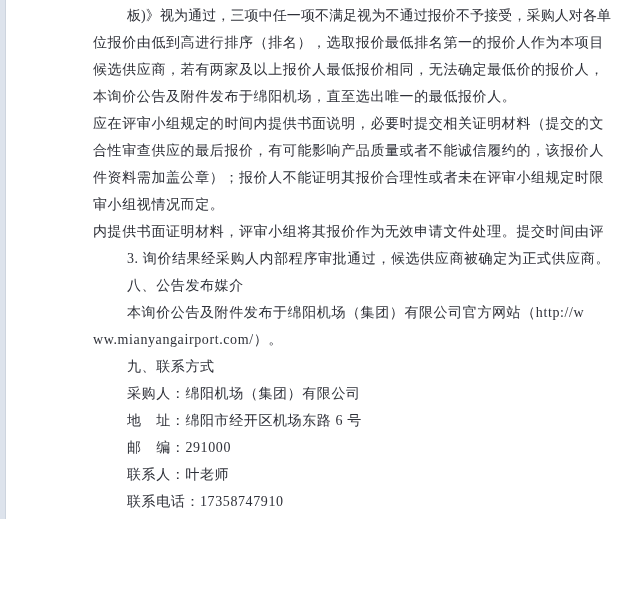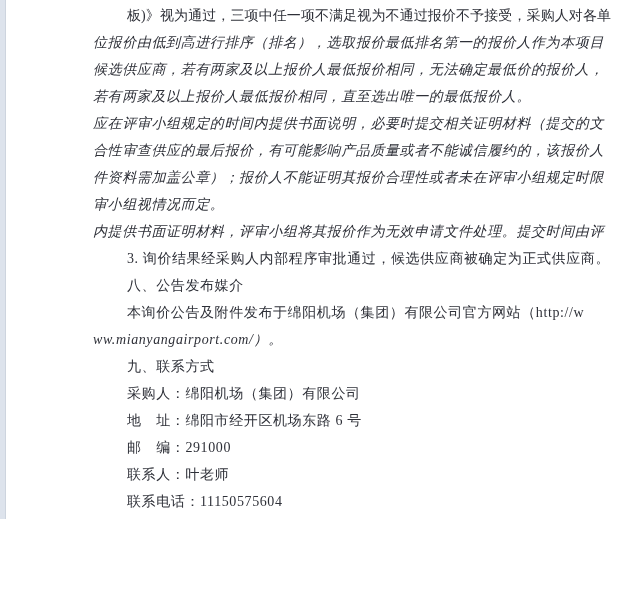--- a/index.html
+++ b/index.html
@@ -32,21 +32,21 @@
   }
   .line {
     height: 27px;
     line-height: 27px;
     font-size: 14px;
     letter-spacing: 0.6px;
     white-space: nowrap;
     color: #2e3038;
     overflow: hidden;
   }
-  .line.body { padding-left: 93px; font-style: italic; }
+  .line.body { padding-left: 93px; }
   .line.para { padding-left: 127px; }
   .line.tight { letter-spacing: 0.1px; }
   .date-line {
     margin-top: 9px;
     height: 27px;
     line-height: 27px;
     font-size: 14px;
     letter-spacing: 0.6px;
     white-space: nowrap;
     color: #2e3038;
@@ -56,32 +56,32 @@
 </head>
 <body>
 
 <div class="page">
   <div class="edge-strip"></div>
   <div class="content">
     <div id="doc-lines">
         <div class="line para tight">板)》视为通过，三项中任一项不满足视为不通过报价不予接受，采购人对各单</div>
         <div class="line body">位报价由低到高进行排序（排名），选取报价最低排名第一的报价人作为本项目</div>
         <div class="line body">候选供应商，若有两家及以上报价人最低报价相同，无法确定最低价的报价人，</div>
-        <div class="line body">若有两家及以上报价人最低报价相同，直至选出唯一的最低报价人。</div>
+        <div class="line body">本询价公告及附件发布于绵阳机场，直至选出唯一的最低报价人。</div>
         <div class="line body">应在评审小组规定的时间内提供书面说明，必要时提交相关证明材料（提交的文</div>
         <div class="line body">合性审查供应的最后报价，有可能影响产品质量或者不能诚信履约的，该报价人</div>
         <div class="line body">件资料需加盖公章）；报价人不能证明其报价合理性或者未在评审小组规定时限</div>
         <div class="line body">审小组视情况而定。</div>
         <div class="line body">内提供书面证明材料，评审小组将其报价作为无效申请文件处理。提交时间由评</div>
         <div class="line para">3. 询价结果经采购人内部程序审批通过，候选供应商被确定为正式供应商。</div>
         <div class="line para">八、公告发布媒介</div>
         <div class="line para">本询价公告及附件发布于绵阳机场（集团）有限公司官方网站（http://w</div>
         <div class="line body">ww.mianyangairport.com/）。</div>
         <div class="line para">九、联系方式</div>
         <div class="line para">采购人：绵阳机场（集团）有限公司</div>
         <div class="line para">地　址：绵阳市经开区机场东路 6 号</div>
         <div class="line para">邮　编：291000</div>
         <div class="line para">联系人：叶老师</div>
-        <div class="line para">联系电话：11150575604</div>
+        <div class="line para">联系电话：17358747910</div>
       </div>
     <div class="date-line">2024 年 7 月 8 日</div>
   </div>
 </div>
 
 </body></html>

